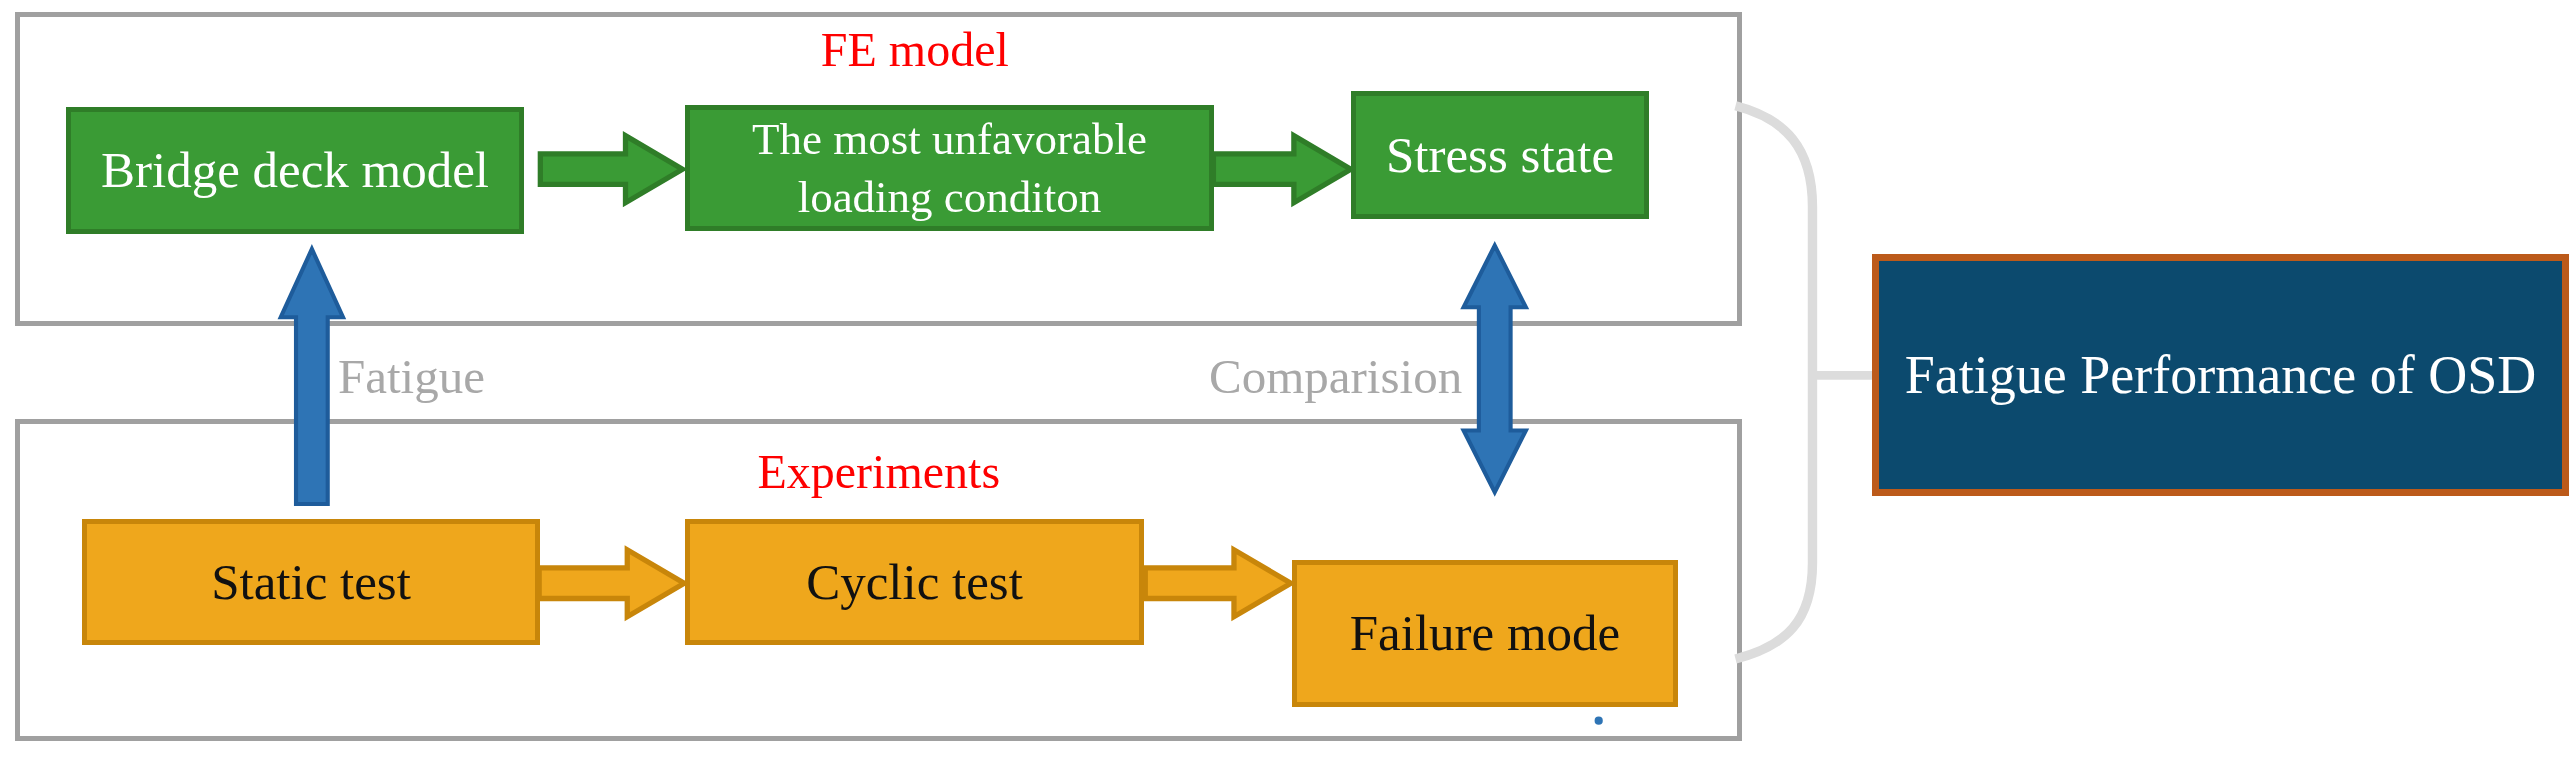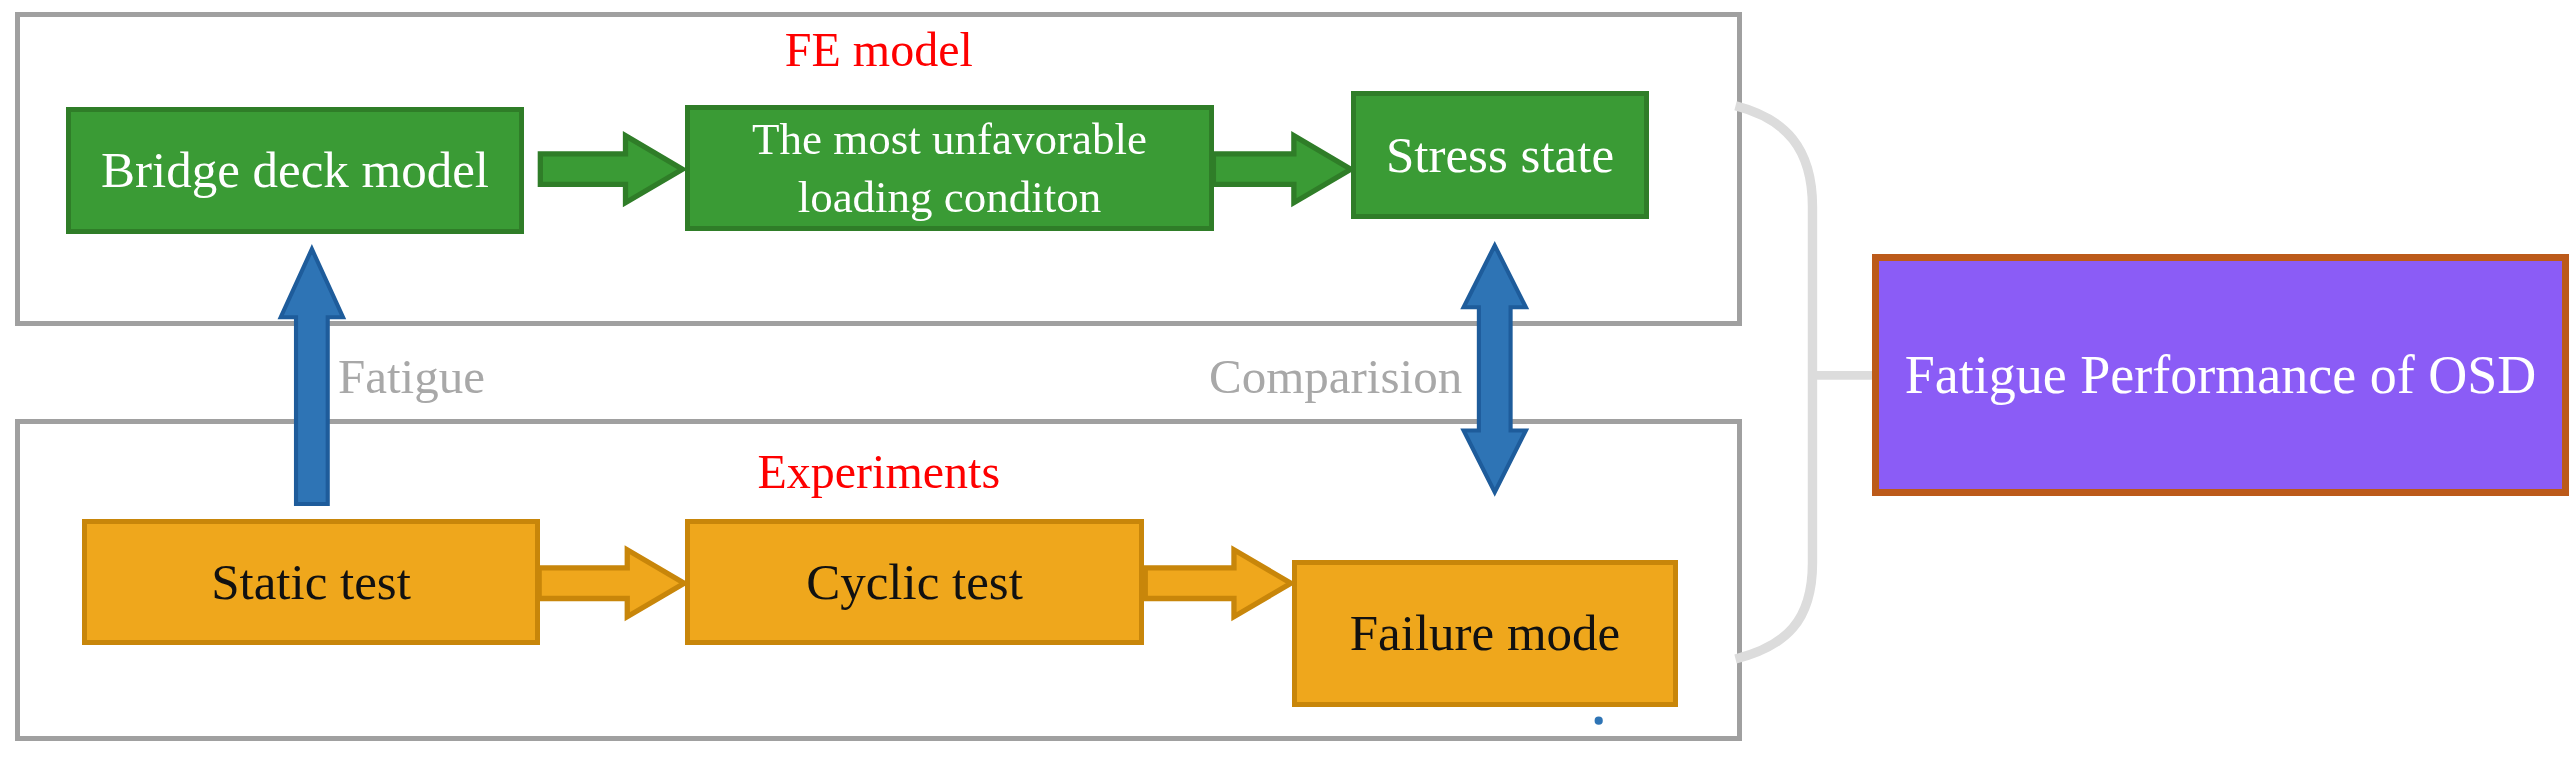--- a/index.html
+++ b/index.html
@@ -23,21 +23,21 @@
   .section-title {
     position: absolute;
     left: 15.3px;
     width: 1727px;
     text-align: center;
     color: #FE0000;
     font-size: 48px;
     line-height: 1;
     white-space: nowrap;
   }
-  #fe-title  { top: 26px; }
+  #fe-title  { top: 26px; padding-left: 36px; }
   #exp-title { top: 448px; }
 
   svg#connector-layer {
     position: absolute;
     left: 0; top: 0;
     width: 2576px; height: 763px;
     pointer-events: none;
   }
 
   .node {
@@ -54,21 +54,21 @@
     background: #3A9B35;
     border: 5.3px solid #2F7D28;
     color: #ffffff;
   }
   .node.gold {
     background: #EFA71C;
     border: 5.3px solid #C8860A;
     color: #111111;
   }
   .node.result {
-    background: #8b5cf6;
+    background: #0c4a6e;
     border: 7px solid #BC5A1A;
     color: #ffffff;
     font-size: 54px;
   }
 
   #box-bridge  { left: 66px;  top: 107px; width: 458px; height: 127px; }
   #box-loading { left: 685px; top: 105px; width: 529px; height: 126px; font-size: 45px; padding: 18px 14px; }
   #box-stress  { left: 1351px; top: 91px; width: 298px; height: 128px; }
   #box-static  { left: 82px;  top: 519px; width: 458px; height: 126px; }
   #box-cyclic  { left: 685px; top: 519px; width: 459px; height: 126px; }

